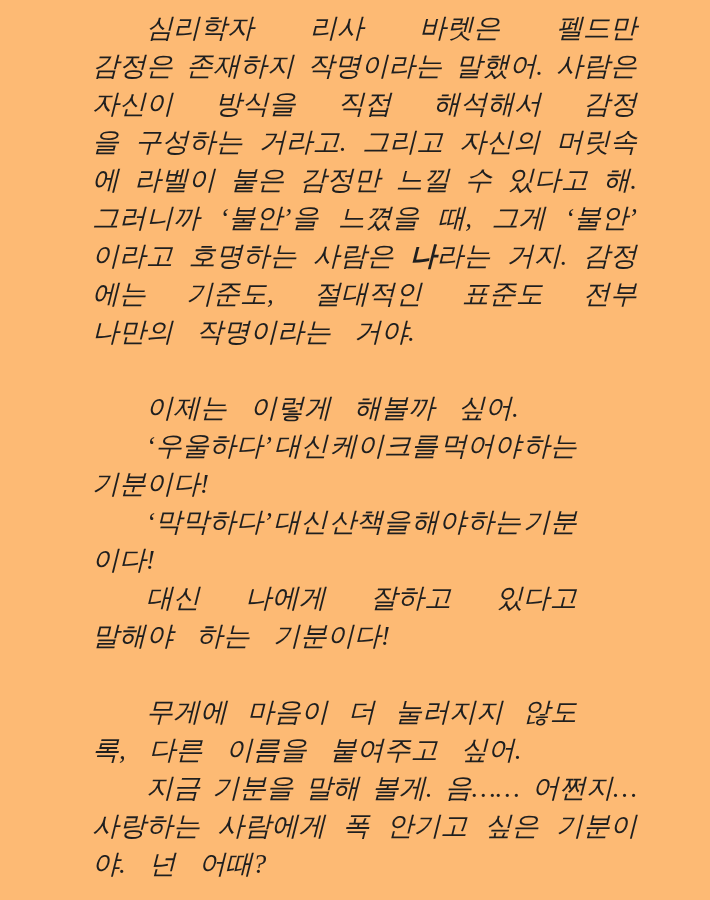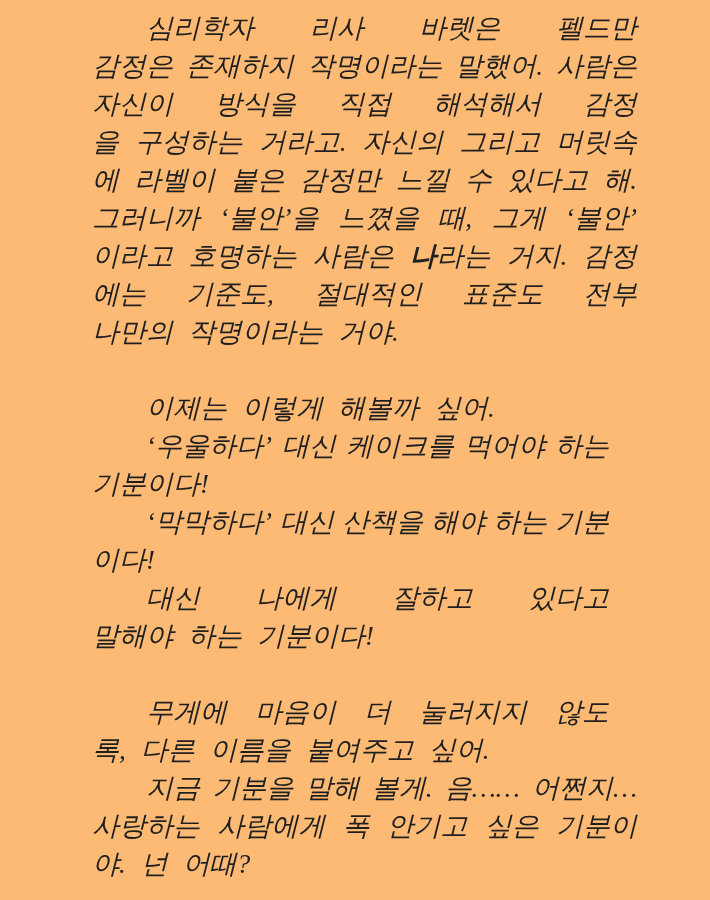--- a/index.html
+++ b/index.html
@@ -27,30 +27,30 @@
     margin-top: 38px;
   }
   .line {
     display: flex;
     align-items: baseline;
     height: 38px;
     line-height: 38px;
     overflow: visible;
   }
   .line:not(.justify) {
-    gap: 15px; 
+    gap: 23px; 
   }
   .line.justify {
     justify-content: space-between;
   }
   .line.indent {
     padding-left: 54px; 
   }
   .line.narrow {
-    margin-right: 28px; 
+    margin-right: 60px; 
   }
   .word {
     white-space: pre;
   }
   .bold {
     font-weight: 700;
   }
 </style>
 </head>
 <body>
@@ -75,22 +75,22 @@
           <span class="word">자신이</span>
           <span class="word">방식을</span>
           <span class="word">직접</span>
           <span class="word">해석해서</span>
           <span class="word">감정</span>
         </div>
         <div class="line justify">
           <span class="word">을</span>
           <span class="word">구성하는</span>
           <span class="word">거라고.</span>
+          <span class="word">그리고</span>
           <span class="word">자신의</span>
-          <span class="word">그리고</span>
           <span class="word">머릿속</span>
         </div>
         <div class="line justify">
           <span class="word">에</span>
           <span class="word">라벨이</span>
           <span class="word">붙은</span>
           <span class="word">감정만</span>
           <span class="word">느낄</span>
           <span class="word">수</span>
           <span class="word">있다고</span>

